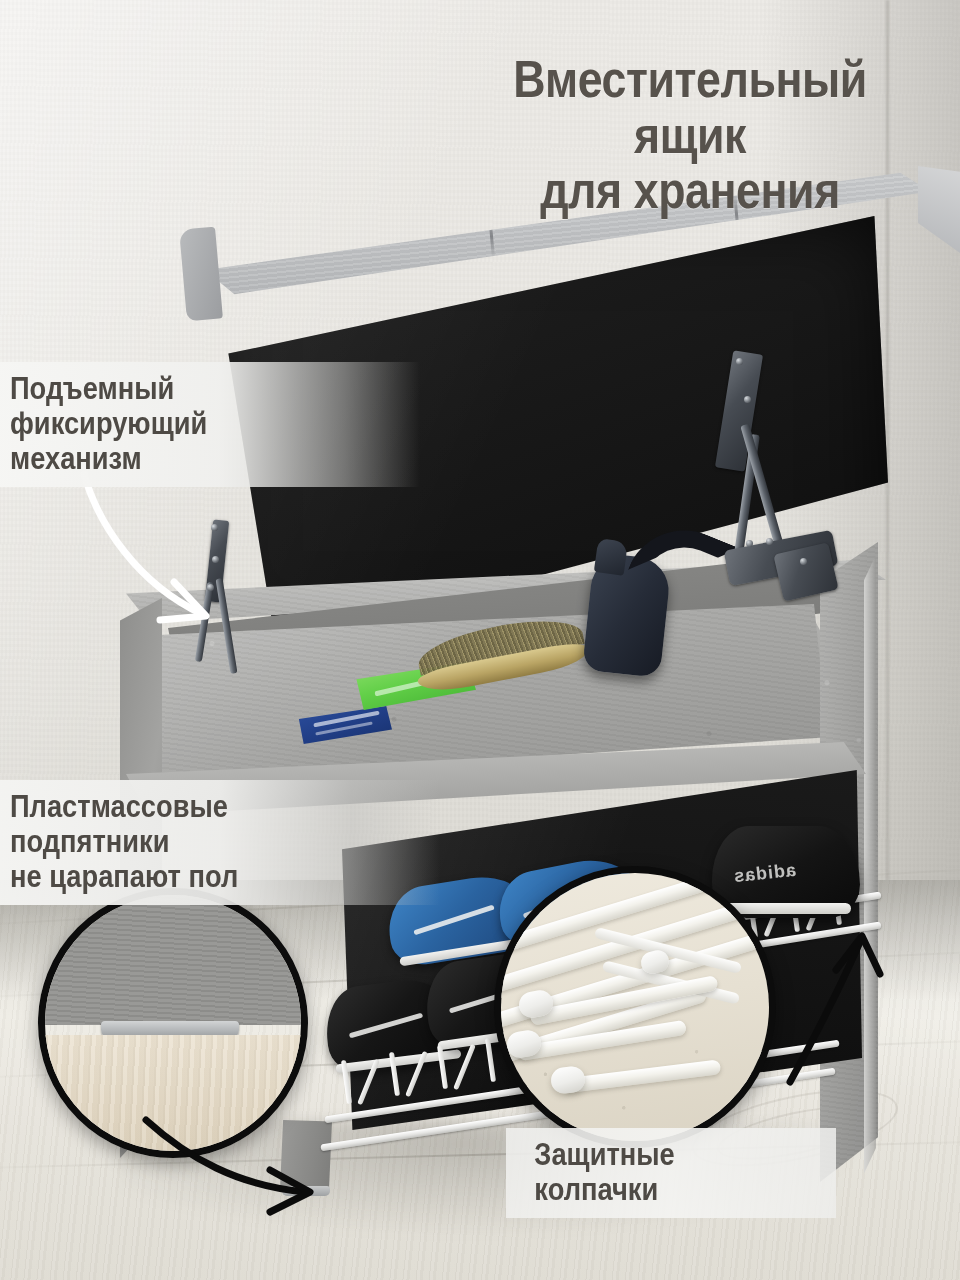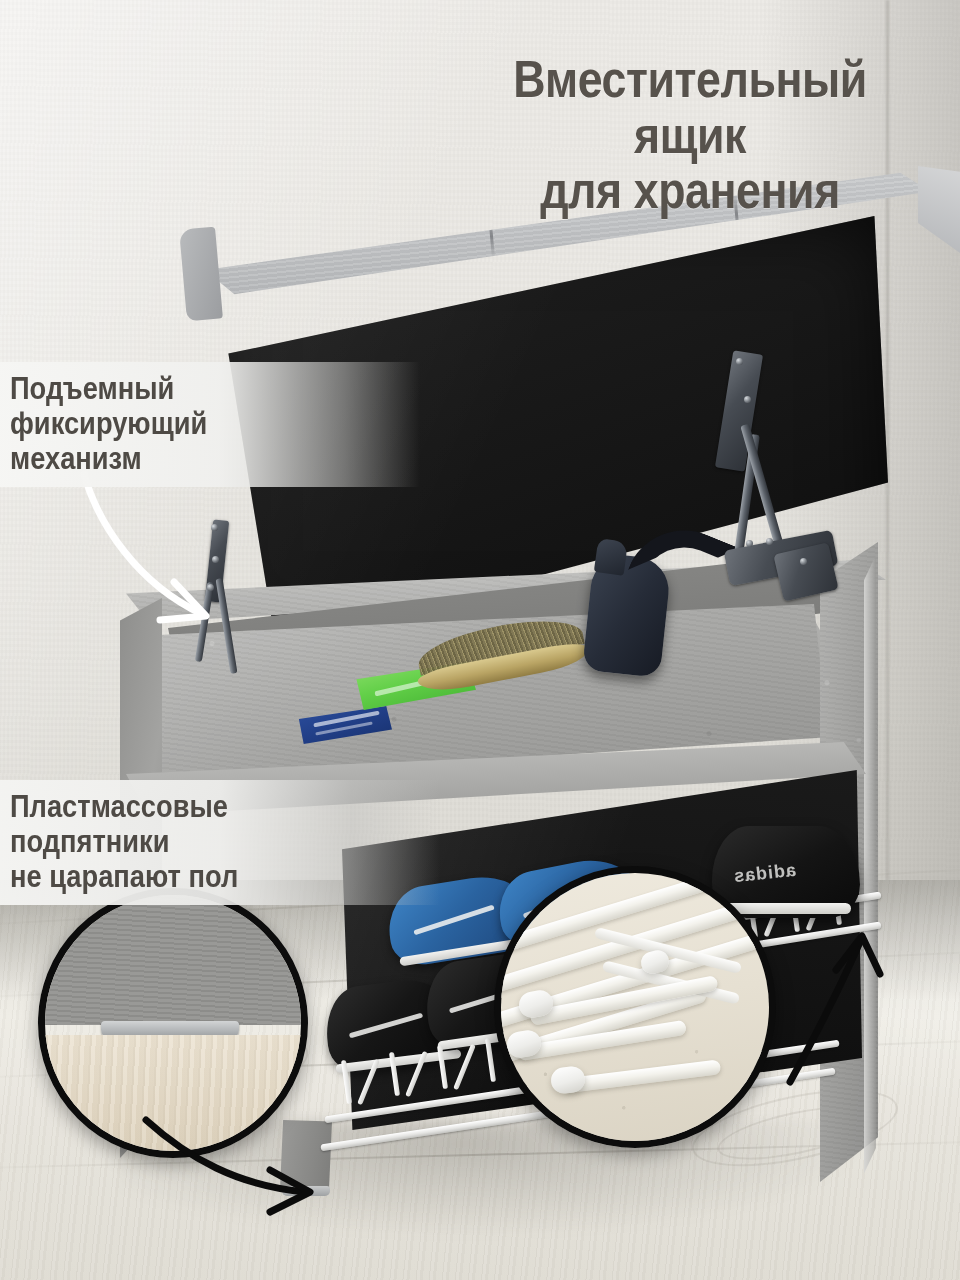--- a/index.html
+++ b/index.html
@@ -640,14 +640,17 @@
     </div>
   </div>
 
   <div class="band band-feet">
     <div>
       <span>Пластмассовые подпятники</span>
       <span>не царапают пол</span>
     </div>
   </div>
 
+  <div class="band band-caps">
+    <span>Защитные колпачки</span>
+  </div>
 
 </div>
 
 </body></html>

